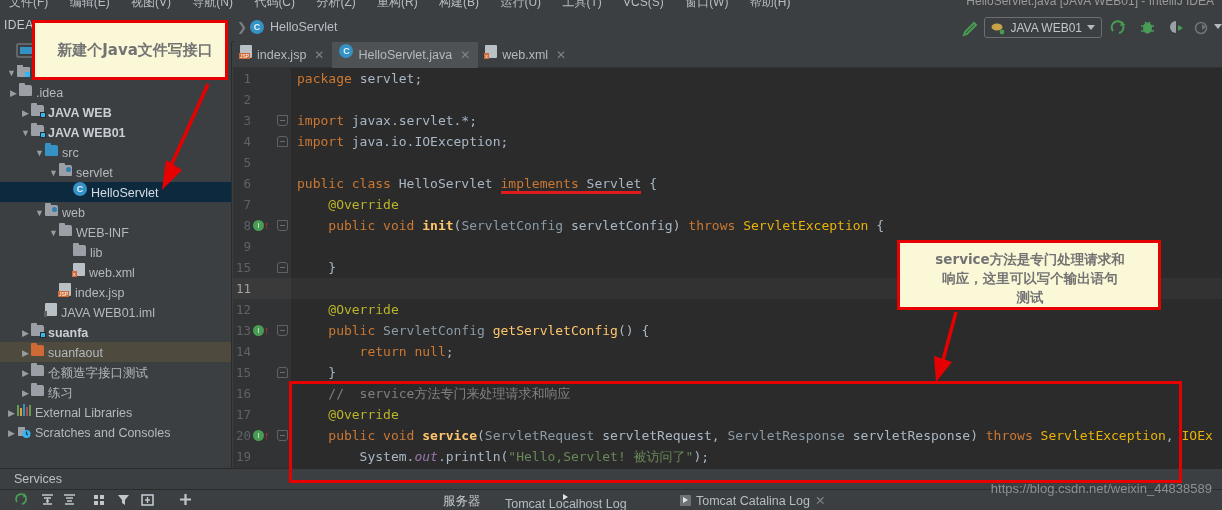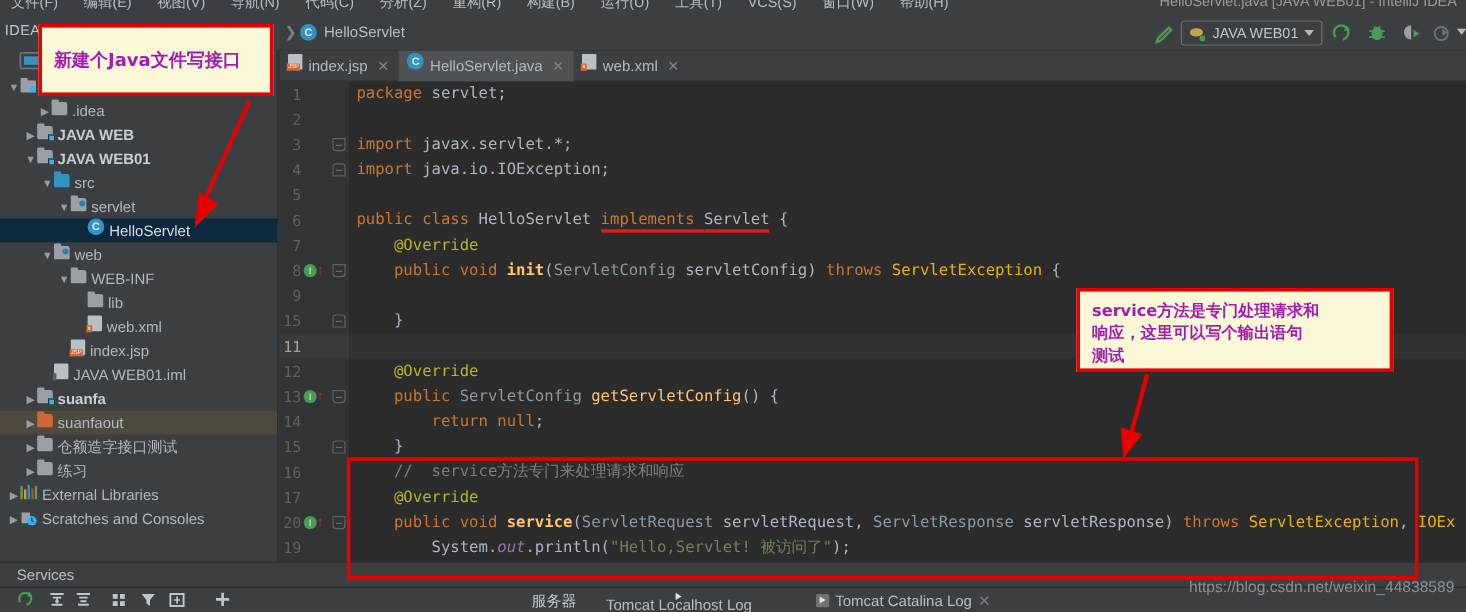--- a/index.html
+++ b/index.html
@@ -223,22 +223,23 @@
   }
   .runico:after{
     content:""; position:absolute; left:3px; top:2px;
     border-left:5px solid #e3e6e8; border-top:3.5px solid transparent;
     border-bottom:3.5px solid transparent;
   }
 
   
   .note{
     position:absolute; background:#fbf8d8; border:3px solid #e60000;
-    color:#a21caf; font-family:"DejaVu Sans","Liberation Sans",sans-serif;
+    color:#737373; font-family:"DejaVu Sans","Liberation Sans",sans-serif;
     z-index:40;
+    text-align:center;
   }
   #note1{ left:32px; top:20px; width:196px; height:60px; }
   #note1 .txt{ font-size:15px; font-weight:bold; padding:18px 0 0 10px; letter-spacing:0px; }
   #note2{ left:897px; top:240px; width:264px; height:70px; }
   #note2 .txt{ font-size:13.5px; font-weight:bold; padding:7px 8px 0 10px; line-height:19px; }
 
   .redbox{
     position:absolute; border:3px solid #e60000; z-index:35;
   }
   #redbox1{ left:289px; top:381px; width:893px; height:102px; }
@@ -342,21 +343,21 @@
         <rect x="2" y="2" width="20" height="13" rx="1" fill="none" stroke="#6f7479" stroke-width="1.5"></rect>
         <rect x="5" y="5" width="14" height="7" fill="#3592c4"></rect>
       </svg>
   </div>
   <div id="treeRows" style="position:absolute;left:0;top:20px;right:0;bottom:0;">
       <div class="tree-row" style="padding-left: 6px;"><span class="arrow">▼</span><span class="ic"><svg width="14" height="13" viewBox="0 0 14 13">
             <rect x="0" y="2" width="13" height="10" rx="1" fill="#9aa0a6"></rect>
             <rect x="0" y="0" width="6" height="3" fill="#9aa0a6"></rect>
             <rect x="8" y="7" width="5" height="5" fill="#37b5f0"></rect>
           </svg></span><span class="lbl bold">JAVA WEB01</span></div>
-      <div class="tree-row" style="padding-left: 32px;"><span class="arrow">▶</span><span class="ic"><span class="folder"></span></span><span class="lbl">.idea</span></div>
+      <div class="tree-row" style="padding-left: 8px;"><span class="arrow">▶</span><span class="ic"><span class="folder"></span></span><span class="lbl">.idea</span></div>
       <div class="tree-row" style="padding-left: 20px;"><span class="arrow">▶</span><span class="ic"><span class="folder"><span class="badge"></span></span></span><span class="lbl bold">JAVA WEB</span></div>
       <div class="tree-row" style="padding-left: 20px;"><span class="arrow">▼</span><span class="ic"><span class="folder"><span class="badge"></span></span></span><span class="lbl bold">JAVA WEB01</span></div>
       <div class="tree-row" style="padding-left: 34px;"><span class="arrow">▼</span><span class="ic"><span class="folder blue"></span></span><span class="lbl">src</span></div>
       <div class="tree-row" style="padding-left: 48px;"><span class="arrow">▼</span><span class="ic"><span class="folder"><span class="dot"></span></span></span><span class="lbl">servlet</span></div>
       <div class="tree-row sel" style="padding-left: 62px;"><span class="arrow none"></span><span class="ic"><span class="circ-c"></span></span><span class="lbl">HelloServlet</span></div>
       <div class="tree-row" style="padding-left: 34px;"><span class="arrow">▼</span><span class="ic"><span class="folder"><span class="dot"></span></span></span><span class="lbl">web</span></div>
       <div class="tree-row" style="padding-left: 48px;"><span class="arrow">▼</span><span class="ic"><span class="folder"></span></span><span class="lbl">WEB-INF</span></div>
       <div class="tree-row" style="padding-left: 62px;"><span class="arrow none"></span><span class="ic"><span class="folder"></span></span><span class="lbl">lib</span></div>
       <div class="tree-row" style="padding-left: 62px;"><span class="arrow none"></span><span class="ic"><span class="fileico xml"><span class="tag">x</span></span></span><span class="lbl">web.xml</span></div>
       <div class="tree-row" style="padding-left: 48px;"><span class="arrow none"></span><span class="ic"><span class="fileico"><span class="tag">JSP</span></span></span><span class="lbl">index.jsp</span></div>

